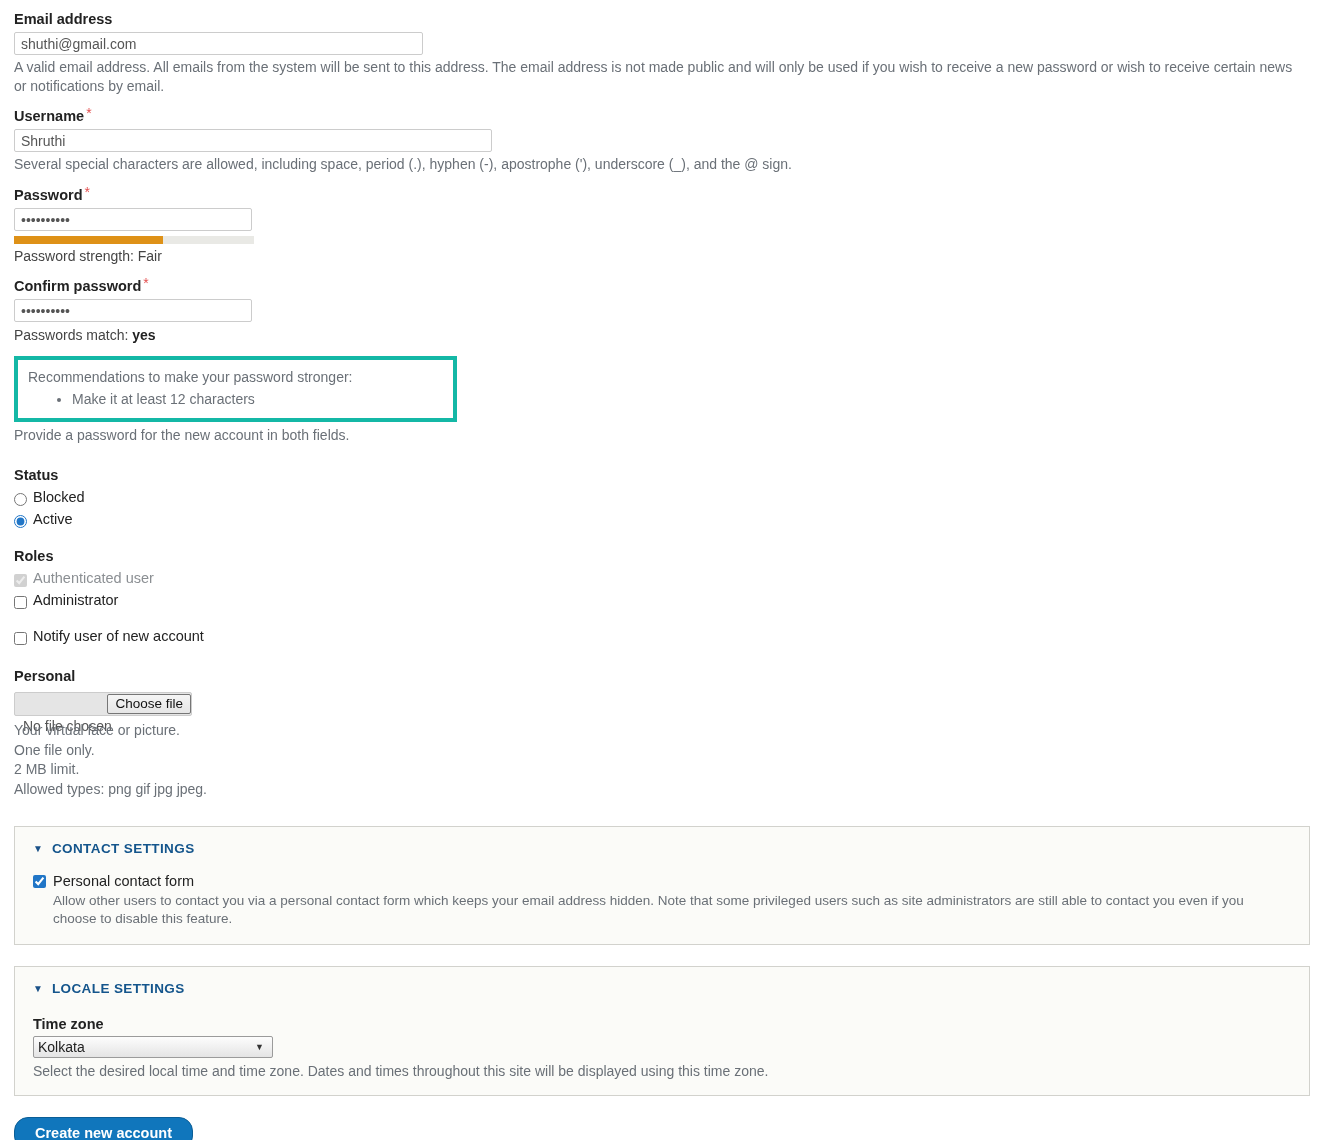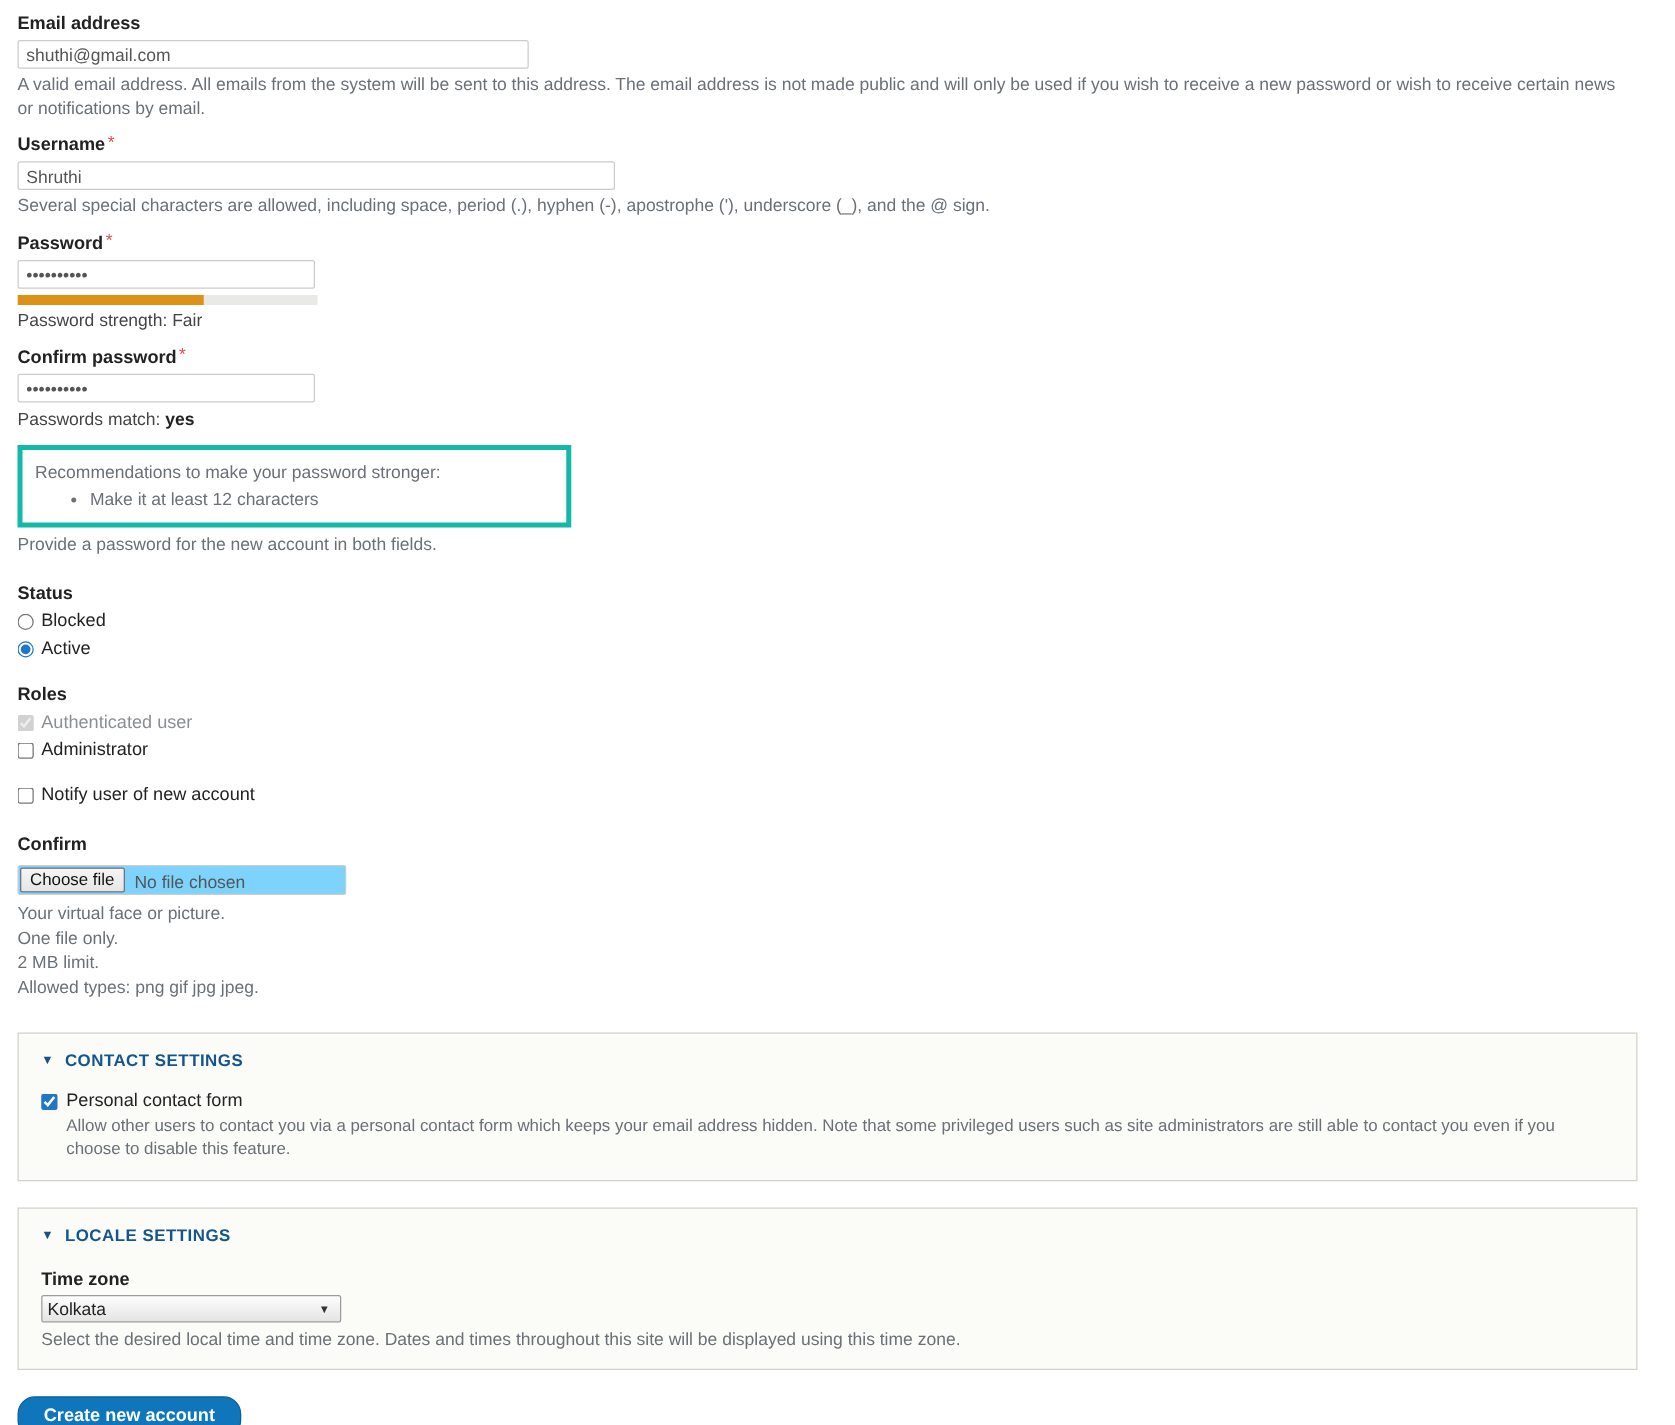--- a/index.html
+++ b/index.html
@@ -118,21 +118,21 @@
   
   .group-label {
     font-weight: bold;
     font-size: 14.5px;
     color: #222222;
     line-height: 18px;
     display: block;
   }
   .opt-row {
     display: flex;
-    align-items: center;
+    align-items: flex-end;
     line-height: 18px;
     margin-top: 4px;
   }
   .opt-row input {
     margin: 0 6px 0 0;
     width: 13px;
     height: 13px;
     accent-color: #2176c7;
     flex: 0 0 auto;
   }
@@ -141,24 +141,25 @@
     color: #222222;
   }
   .opt-row.disabled label { color: #8b8f93; }
 
   
   .file-row {
     display: inline-flex;
     align-items: flex-end;
     border: 1px solid #cccccc;
     border-radius: 2px;
-    background: #7dd3fc;
+    background: #e5e5e5;
     height: 24px;
     box-sizing: border-box;
     margin-top: 3px;
+    flex-direction: column;
   }
   .file-btn {
     border: 1px solid #767676;
     border-radius: 2px;
     background: linear-gradient(#f5f5f5, #e6e6e6);
     font-family: "Liberation Sans", sans-serif;
     font-size: 13.5px;
     color: #111111;
     padding: 0 7px;
     margin: 1px 0 1px 1px;
@@ -344,21 +345,21 @@
       <label for="r-admin">Administrator</label>
     </div>
   </div>
 
   <div class="opt-row" style="margin-top:18px;">
     <input type="checkbox" id="notify" style="">
     <label for="notify">Notify user of new account</label>
   </div>
 
   <div style="margin-top:22px;">
-    <span class="field-label">Confirm</span>
+    <span class="field-label">Personal</span>
     <div class="file-row">
       <button class="file-btn" type="button">Choose file</button>
       <span class="file-name">No file chosen</span>
     </div>
     <div class="desc" style="margin-top:5px;">Your virtual face or picture.</div>
     <div class="desc" style="margin-top:1px;">One file only.</div>
     <div class="desc" style="margin-top:0;">2 MB limit.</div>
     <div class="desc" style="margin-top:1px;">Allowed types: png gif jpg jpeg.</div>
   </div>
 

